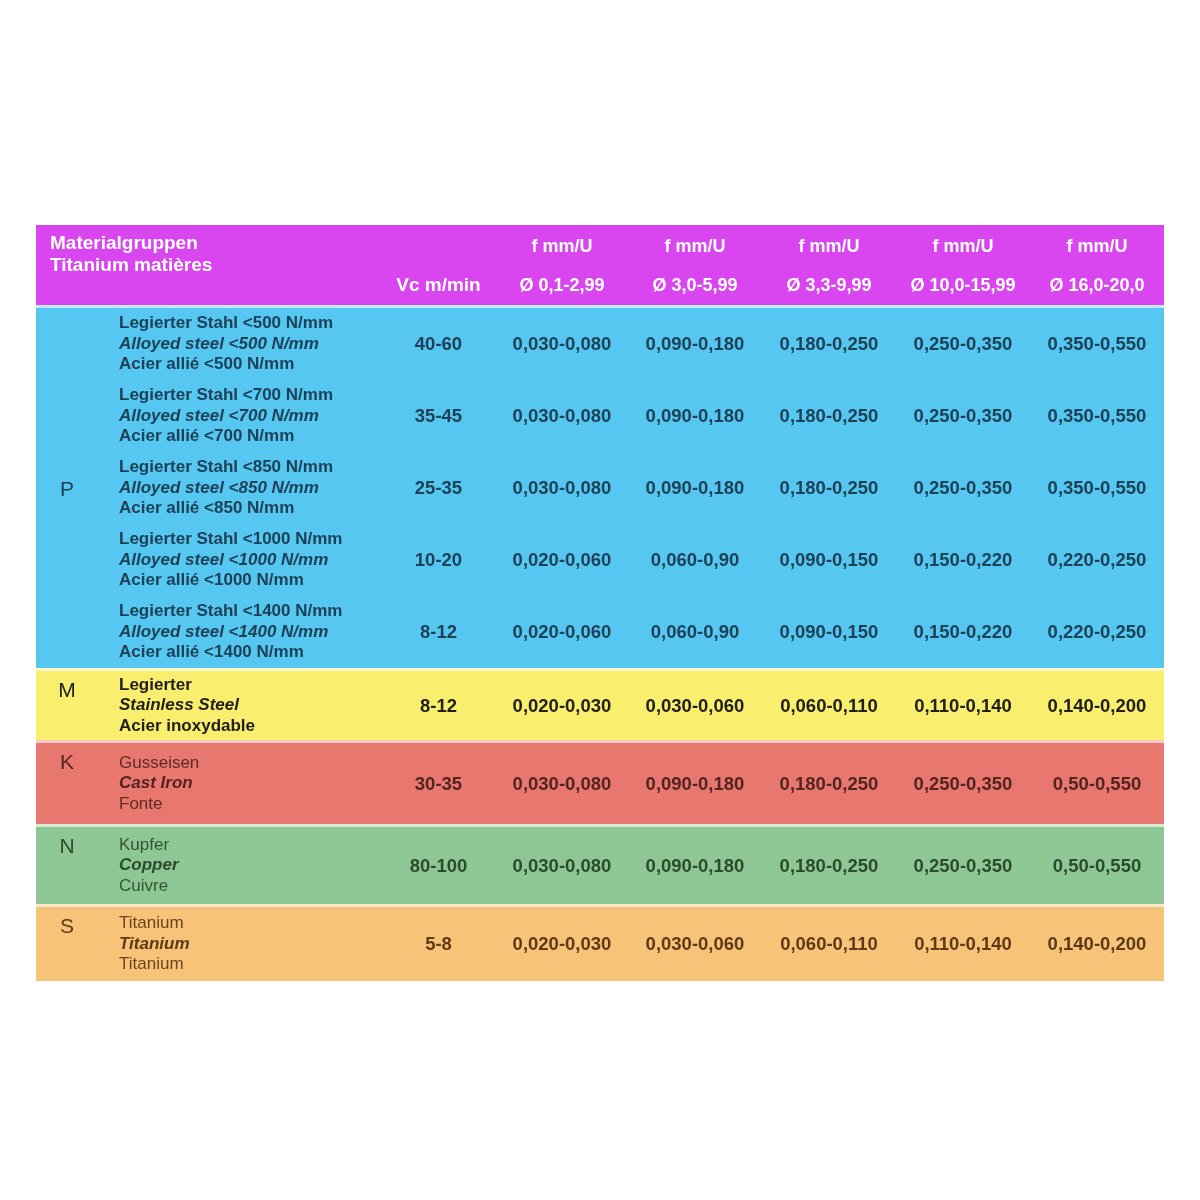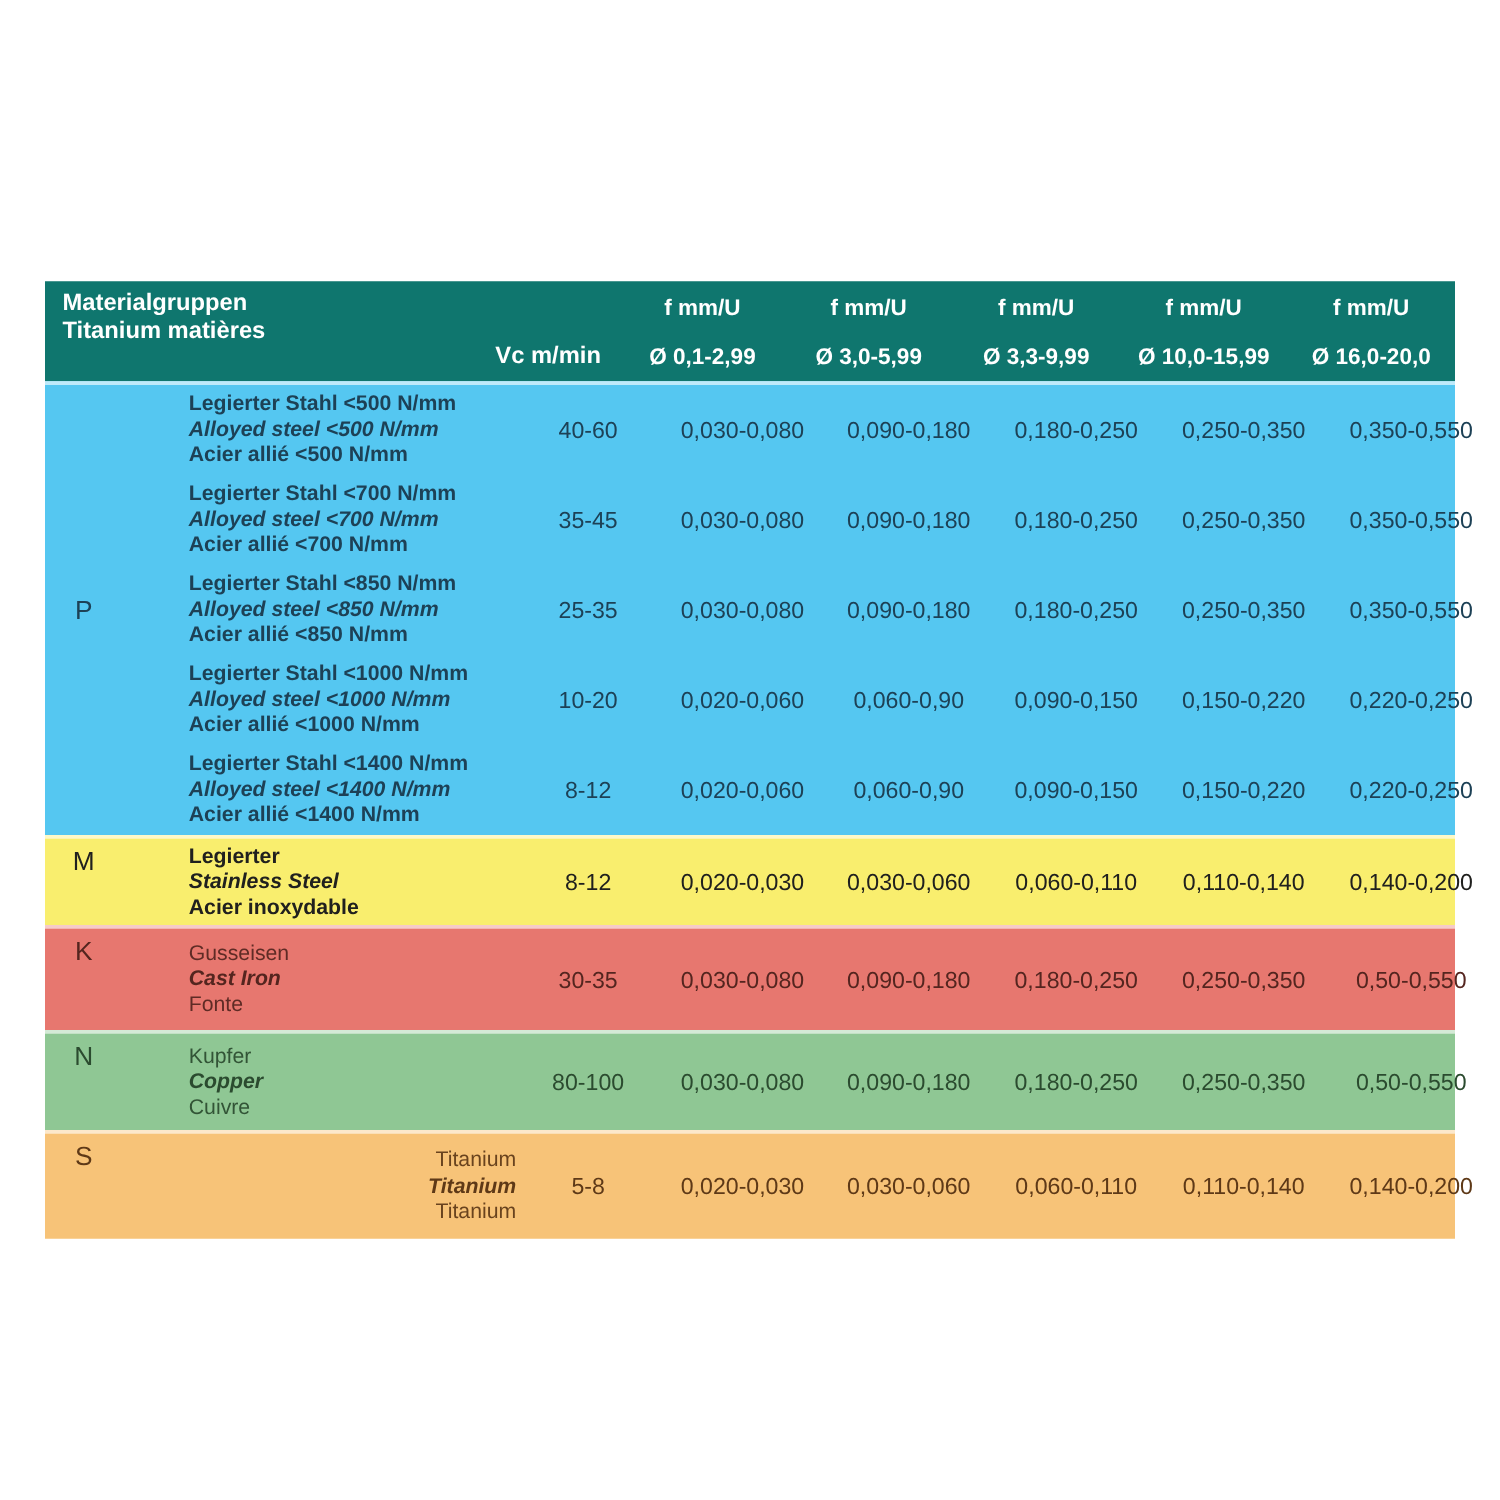--- a/index.html
+++ b/index.html
@@ -37,49 +37,49 @@
   .group{
     display:flex;border-top:3px solid rgba(255,255,255,0.62);
     background:var(--bg);color:var(--fg);
   }
   .letter-cell{
     width:80px;box-sizing:border-box;flex:0 0 80px;
     display:flex;justify-content:center;align-items:flex-start;
     padding:8px 18px 0 0;font-size:21px;line-height:1;
   }
   .group-P .letter-cell{align-items:center;padding-top:0;}
-  .rows{flex:1;margin-left:32px;}
+  .rows{flex:1;}
   .row{
     display:grid;
     grid-template-columns:265px 115px 132px 134px 134px 134px 134px;
     box-sizing:border-box;
   }
   .group-P .row{height:72px;}
   .group-M .row{height:69px;}
   .group-K .row{height:81px;}
   .group-N .row{height:77px;}
-  .group-S .row{height:84px;text-align:right;}
+  .group-S .row{height:74px;}
   .mat-cell{
     display:flex;flex-direction:column;justify-content:center;
     padding-left:3px;font-size:17px;line-height:20.5px;
   }
   .nm{font-weight:700;}
   .nm.i{font-style:italic;}
   .soft .nm:not(.i){font-weight:400;opacity:0.92;}
   .num-cell{
     display:flex;align-items:center;justify-content:center;
-    font-size:18.5px;font-weight:400;
+    font-size:18.5px;font-weight:700;
   }
 </style>
 </head>
 <body style="background: rgb(255, 255, 255);">
 
 <div class="speed-table">
 
-  <div class="thead" id="thead" style="background: #0f766e; color: rgb(255, 255, 255);">
+  <div class="thead" id="thead" style="background: #d946ef; color: rgb(255, 255, 255);">
     <div class="th-title">
       <span>Materialgruppen</span>
       <span>Titanium matières</span>
     </div>
     <div class="th-vc">Vc m/min</div>
 
     <div class="th-feed">
       <span>f mm/U</span>
       <span>Ø 0,1-2,99</span>
     </div>

